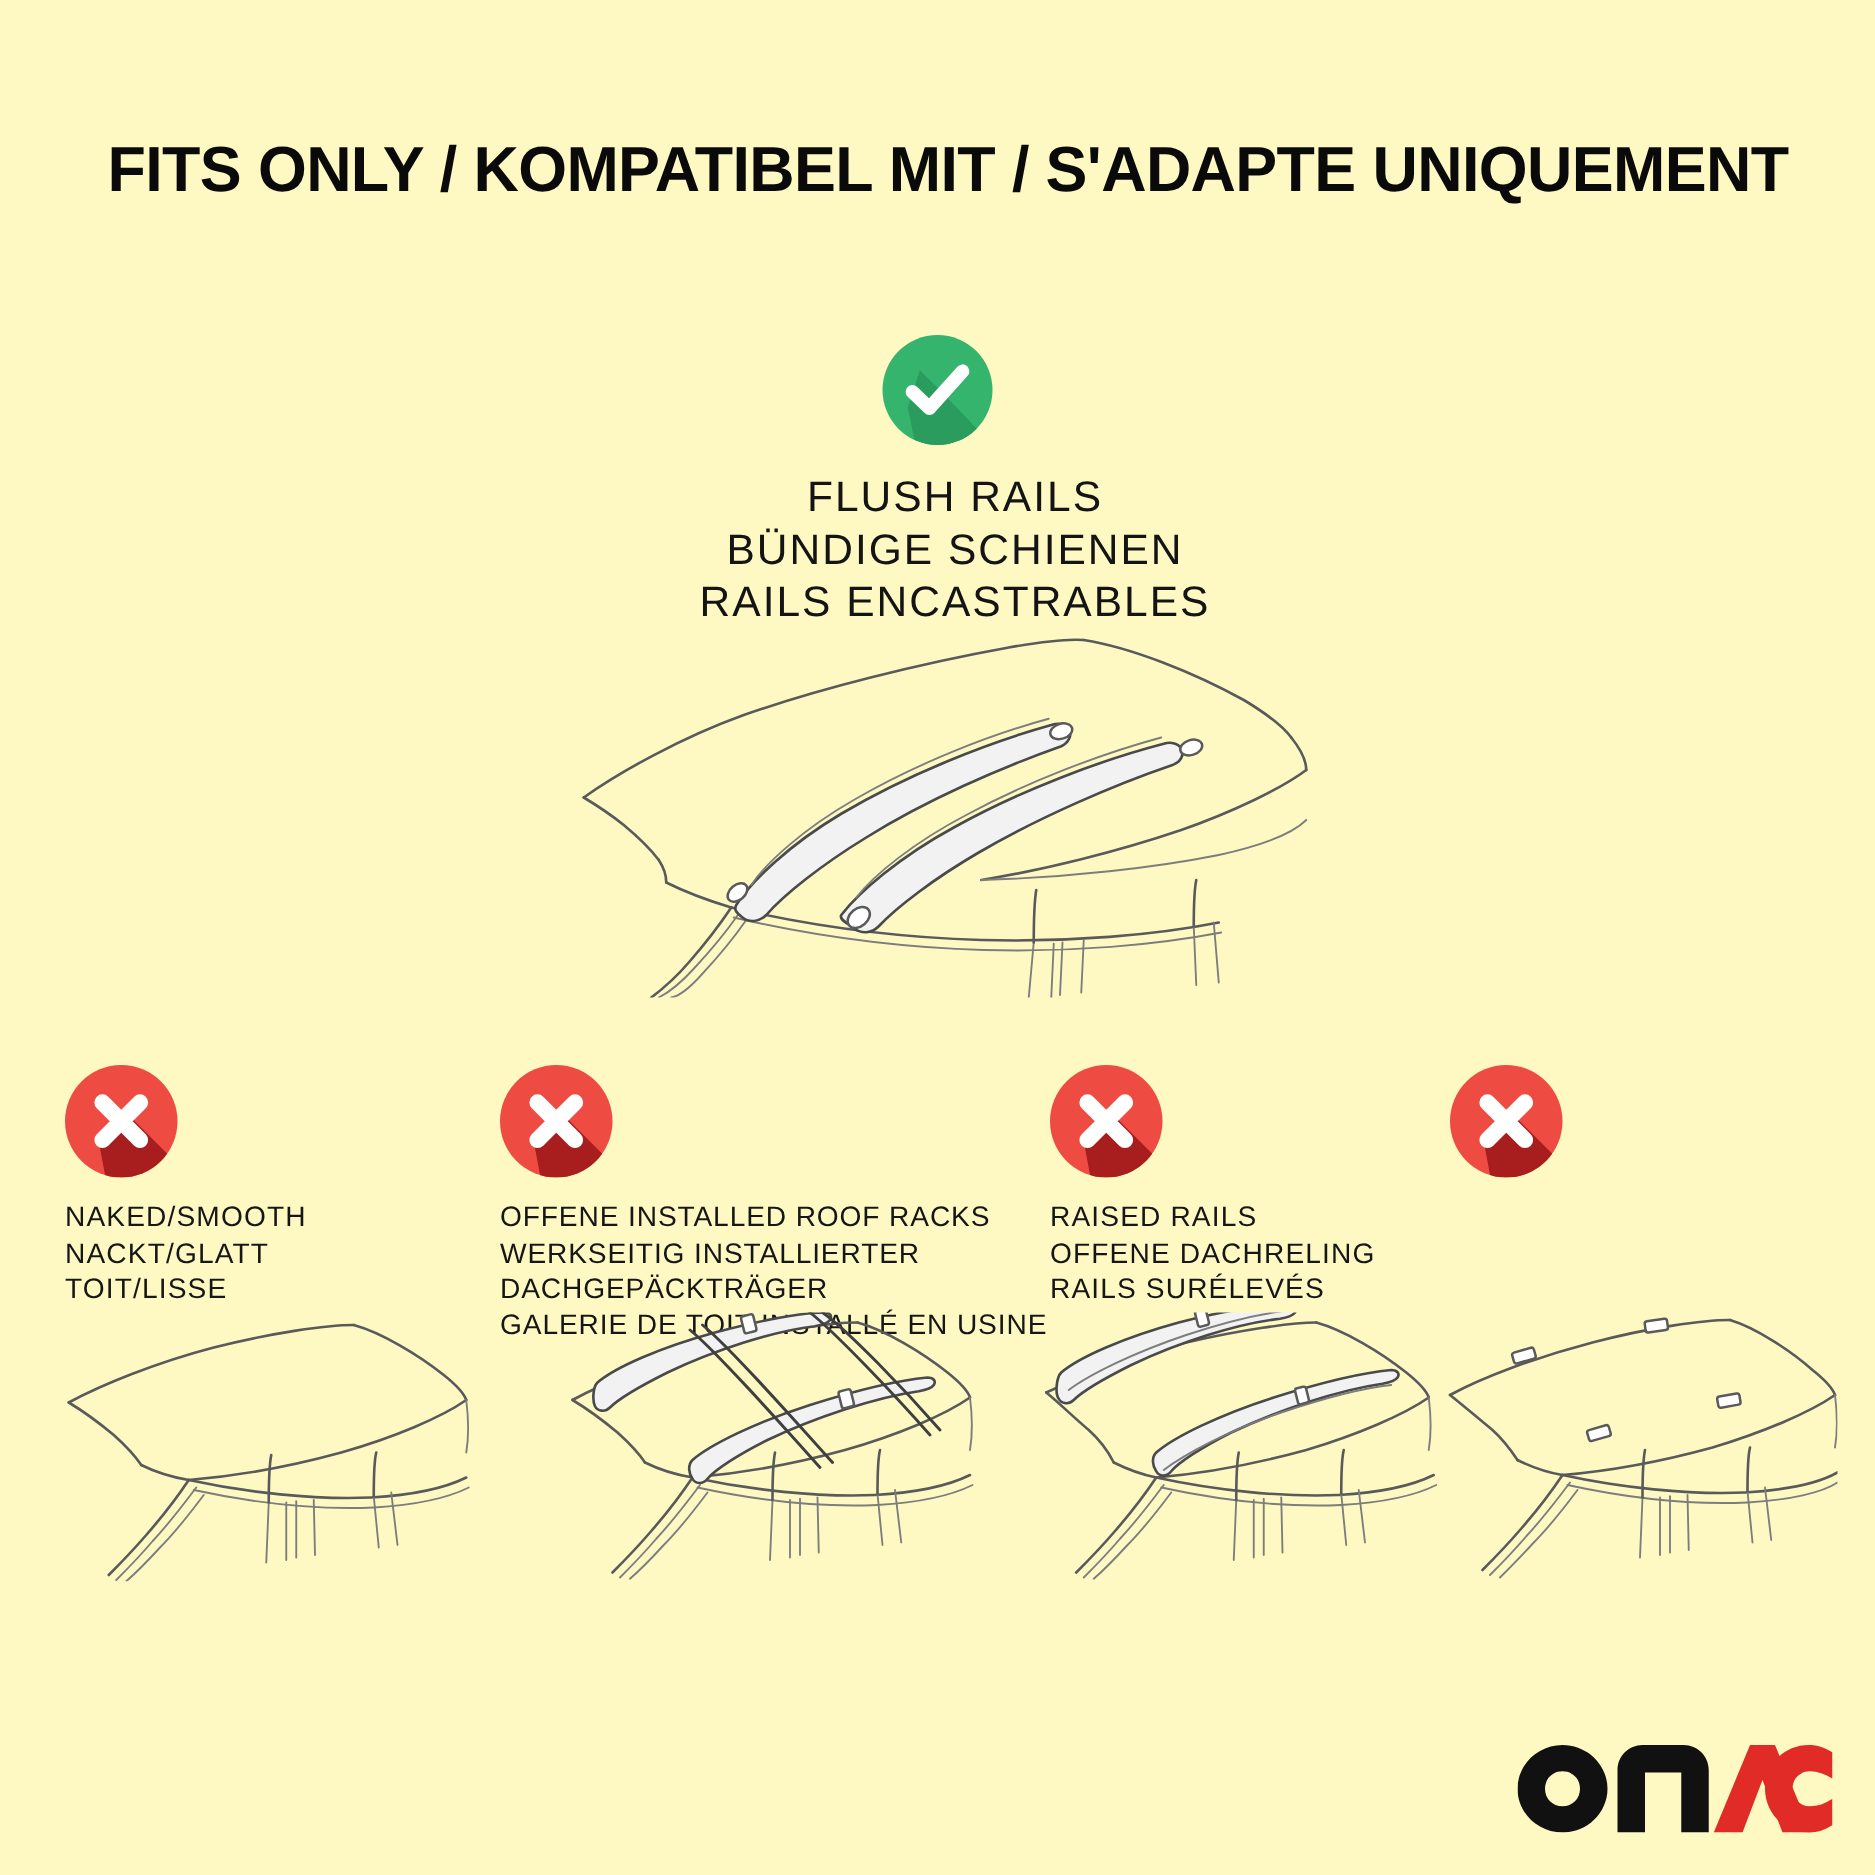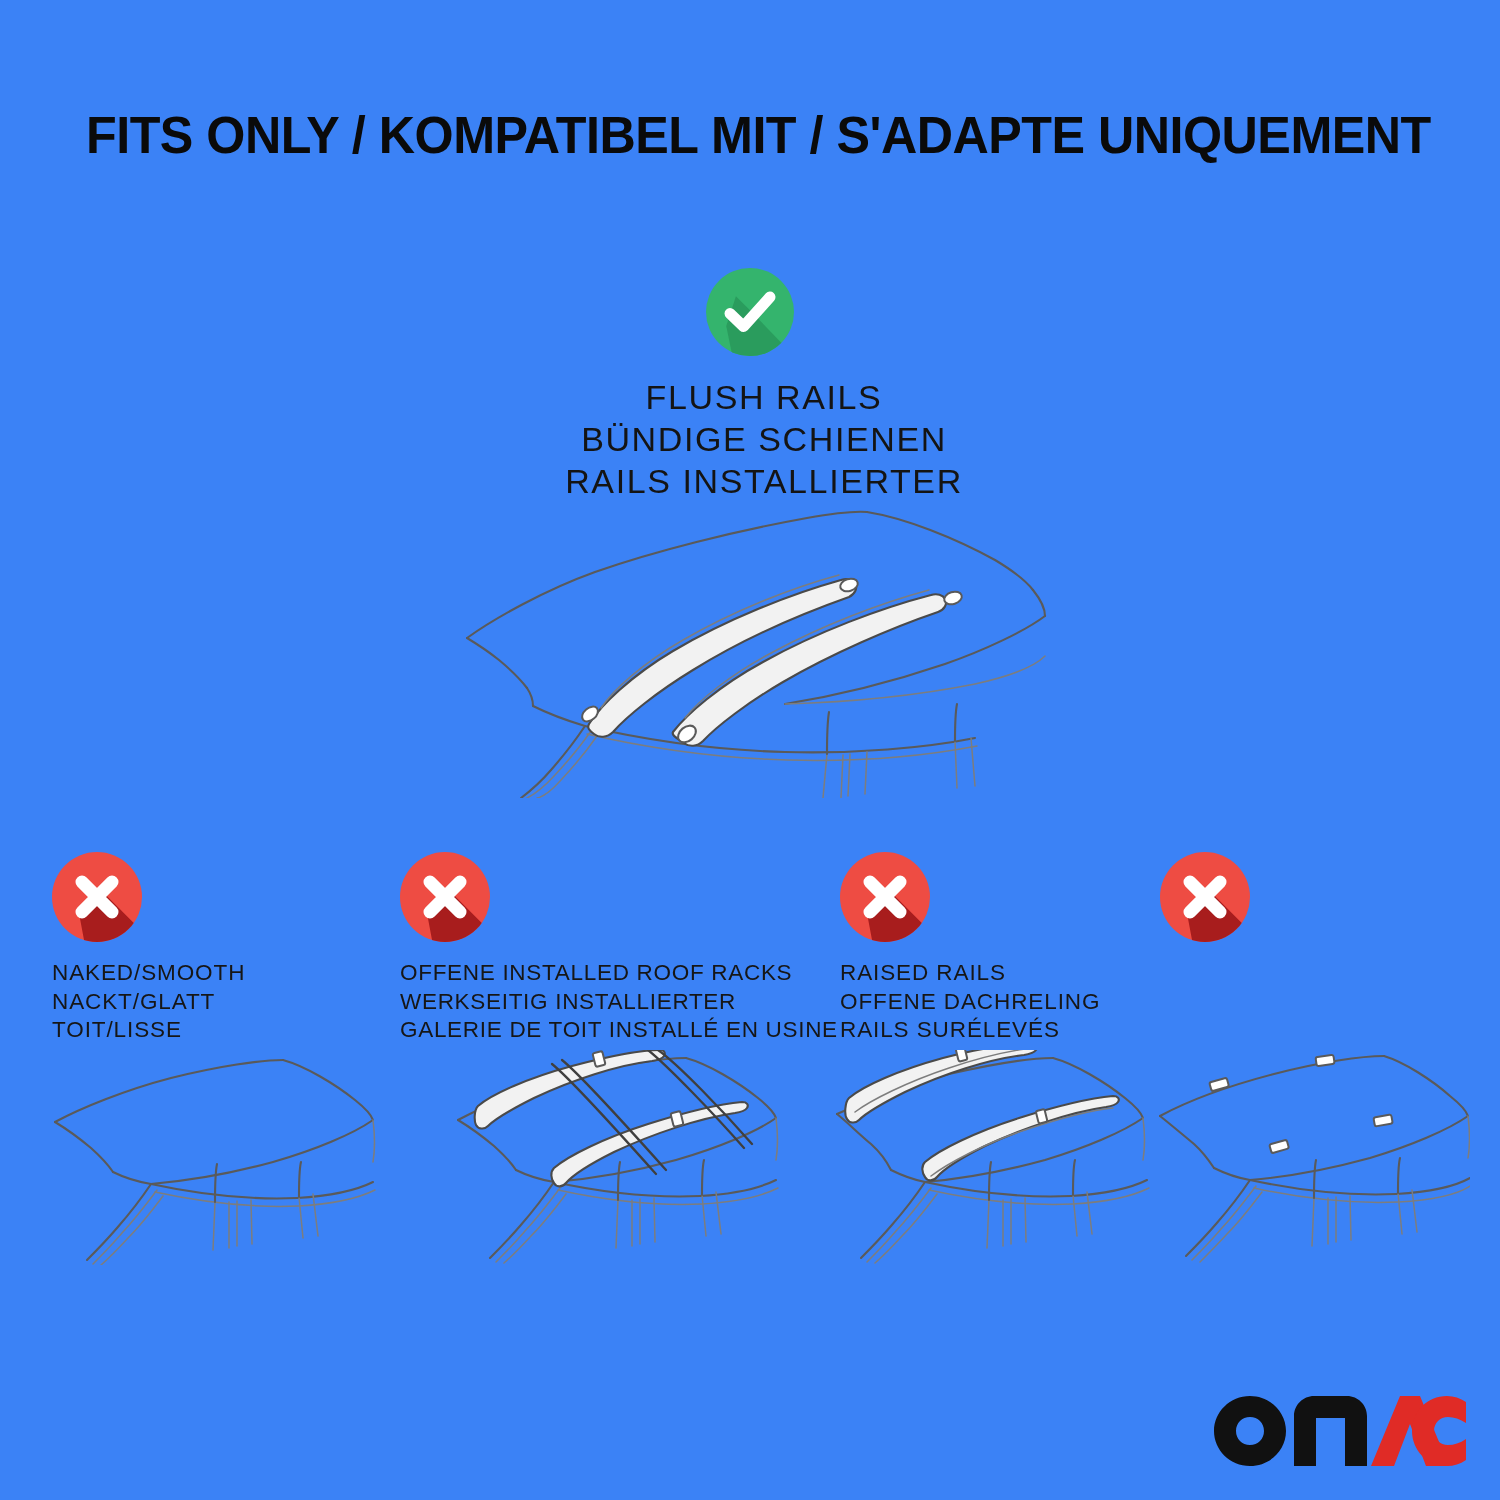--- a/index.html
+++ b/index.html
@@ -4,21 +4,21 @@
 <style>
   html, body {
     margin: 0;
     padding: 0;
     background: #ffffff;
   }
   #page {
     position: relative;
     width: 1500px;
     height: 1500px;
-    background: #3b82f6;
+    background: #fef9c3;
     overflow: hidden;
     font-family: "Liberation Sans", sans-serif;
   }
 
   
   #title {
     position: absolute;
     left: 86px;
     top: 108px;
     width: 1340px;
@@ -169,21 +169,21 @@
     <div class="icon-circle" id="check-icon">
       <div class="shadow"></div>
       <svg viewBox="0 0 88 88">
         <path d="M24 45.5 L37.5 58.5 L64 29" fill="none" stroke="#ffffff" stroke-width="11" stroke-linecap="round" stroke-linejoin="round"></path>
       </svg>
     </div>
 
     <div class="fit-text">
       <div>FLUSH RAILS</div>
       <div>BÜNDIGE SCHIENEN</div>
-      <div>RAILS INSTALLIERTER</div>
+      <div>RAILS ENCASTRABLES</div>
     </div>
   </div>
 
   <svg id="flush-illu" viewBox="0 0 610 300">
     <g>
 
       <path class="line" d="M12 140 C40 120 90 92 140 74 C200 53 280 33 352 20 C380 15 400 13 412 14"></path>
 
       <path class="line" d="M412 14 C450 20 500 40 540 62 C560 74 572 84 578 92"></path>
       <path class="line" d="M578 92 C586 102 590 110 590 118"></path>
@@ -278,20 +278,21 @@
     <div class="col col-1">
       <div class="x-icon">
         <div class="shadow"></div>
         <svg viewBox="0 0 90 90">
           <path d="M30 30 L60 60 M60 30 L30 60" fill="none" stroke="#ffffff" stroke-width="13" stroke-linecap="round"></path>
         </svg>
       </div>
       <div class="col-label">
         <div>OFFENE INSTALLED ROOF RACKS</div>
         <div>WERKSEITIG INSTALLIERTER</div>
+        <div>DACHGEPÄCKTRÄGER</div>
         <div>GALERIE DE TOIT INSTALLÉ EN USINE</div>
       </div>
       <svg class="col-illu" viewBox="0 0 348 215">
         <path class="line" d="M6 70 C32 56 76 38 122 26 C170 14 212 8 234 8"></path>
         <path class="line" d="M234 8 C256 14 286 32 306 48 C316 56 322 62 324 68"></path>
         <path class="line" d="M324 68 C304 82 266 98 224 110 C184 121 138 129 102 132"></path>
         <path class="line" d="M6 70 C16 76 30 86 42 96 C52 105 60 114 64 120"></path>
         <path class="line" d="M64 120 C76 126 90 130 102 132"></path>
         <path class="line" d="M102 132 C94 144 82 160 68 176 C56 190 46 200 38 208"></path>
         <path class="line-thin" d="M108 138 C99 150 87 166 73 181 C62 194 52 204 44 212"></path>

